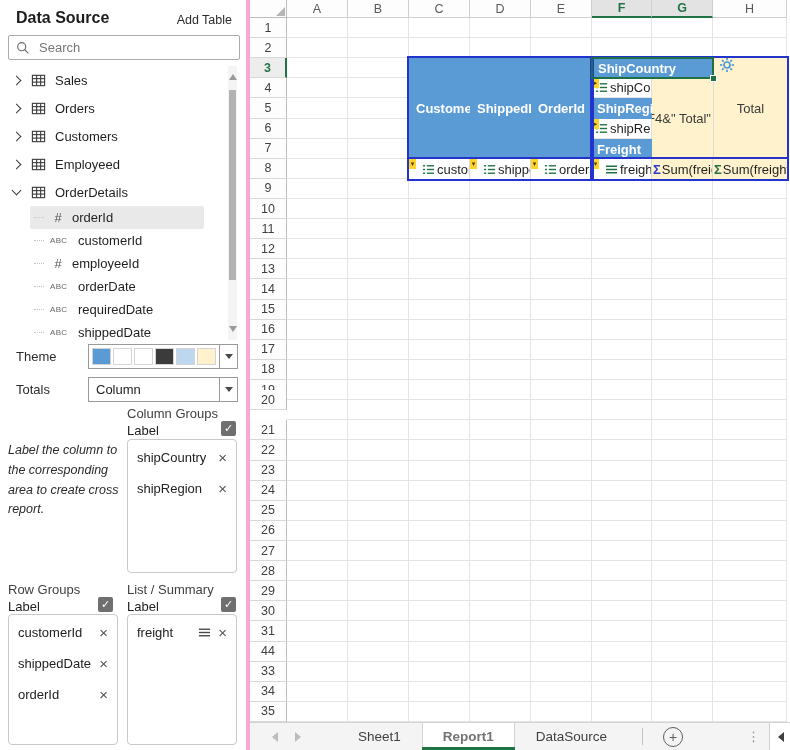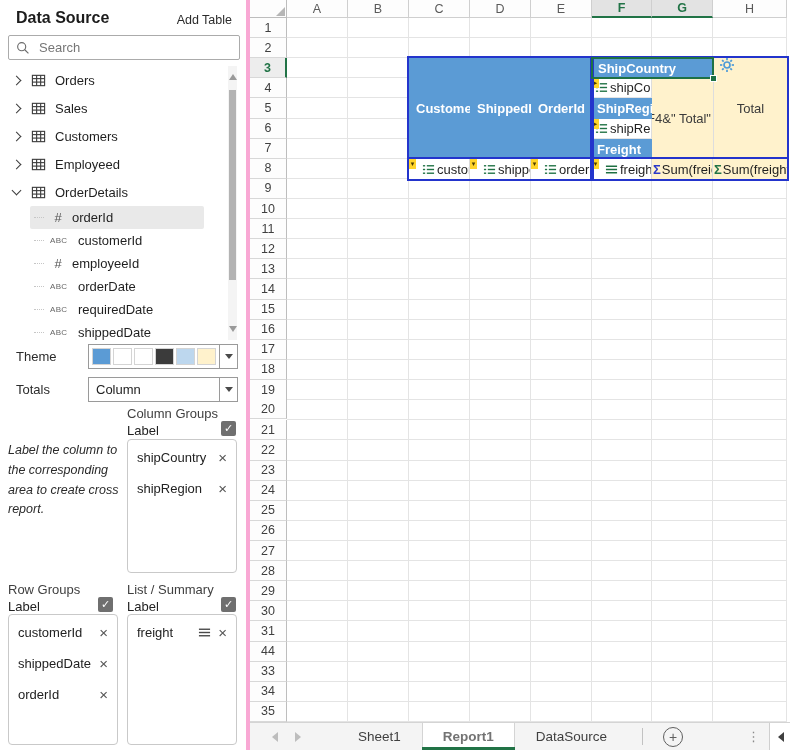--- a/index.html
+++ b/index.html
@@ -141,36 +141,36 @@
           <svg width="15" height="15" viewBox="0 0 16 16">
             <g fill="none" stroke="#3d3d3d" stroke-width="1.2">
               <rect x="1.5" y="2.5" width="13" height="11"></rect>
               <line x1="1.5" y1="6" x2="14.5" y2="6"></line>
               <line x1="1.5" y1="9.7" x2="14.5" y2="9.7"></line>
               <line x1="6" y1="2.5" x2="6" y2="13.5"></line>
               <line x1="10.3" y1="2.5" x2="10.3" y2="13.5"></line>
             </g>
           </svg>
         </span>
-        <span class="lbl">Orders</span>
+        <span class="lbl">Sales</span>
       </div>
       <div class="tree-row">
         <i class="chev"></i>
         <span class="iconwrap">
           <svg width="15" height="15" viewBox="0 0 16 16">
             <g fill="none" stroke="#3d3d3d" stroke-width="1.2">
               <rect x="1.5" y="2.5" width="13" height="11"></rect>
               <line x1="1.5" y1="6" x2="14.5" y2="6"></line>
               <line x1="1.5" y1="9.7" x2="14.5" y2="9.7"></line>
               <line x1="6" y1="2.5" x2="6" y2="13.5"></line>
               <line x1="10.3" y1="2.5" x2="10.3" y2="13.5"></line>
             </g>
           </svg>
         </span>
-        <span class="lbl">Sales</span>
+        <span class="lbl">Orders</span>
       </div>
       <div class="tree-row">
         <i class="chev"></i>
         <span class="iconwrap">
           <svg width="15" height="15" viewBox="0 0 16 16">
             <g fill="none" stroke="#3d3d3d" stroke-width="1.2">
               <rect x="1.5" y="2.5" width="13" height="11"></rect>
               <line x1="1.5" y1="6" x2="14.5" y2="6"></line>
               <line x1="1.5" y1="9.7" x2="14.5" y2="9.7"></line>
               <line x1="6" y1="2.5" x2="6" y2="13.5"></line>
@@ -349,21 +349,21 @@
       <div class="rowhdr" style="top: 199.029px; height: 20.1143px;">10</div>
       <div class="rowhdr" style="top: 219.143px; height: 20.1143px;">11</div>
       <div class="rowhdr" style="top: 239.257px; height: 20.1143px; text-align: right;">12</div>
       <div class="rowhdr" style="top: 259.371px; height: 20.1143px;">13</div>
       <div class="rowhdr" style="top: 279.486px; height: 20.1143px;">14</div>
       <div class="rowhdr" style="top: 299.6px; height: 20.1143px;">15</div>
       <div class="rowhdr" style="top: 319.714px; height: 20.1143px;">16</div>
       <div class="rowhdr" style="top: 339.829px; height: 20.1143px;">17</div>
       <div class="rowhdr" style="top: 359.943px; height: 20.1143px;">18</div>
       <div class="rowhdr" style="top: 380.057px; height: 20.1143px;">19</div>
-      <div class="rowhdr" style="top: 399px; height: 20.1143px; text-align: center;">20</div>
+      <div class="rowhdr" style="top: 390px; height: 20.1143px; text-align: center;">20</div>
       <div class="rowhdr" style="top: 420.286px; height: 20.1143px;">21</div>
       <div class="rowhdr" style="top: 440.4px; height: 20.1143px;">22</div>
       <div class="rowhdr" style="top: 460.514px; height: 20.1143px;">23</div>
       <div class="rowhdr" style="top: 480.629px; height: 20.1143px;">24</div>
       <div class="rowhdr" style="top: 500.743px; height: 20.1143px;">25</div>
       <div class="rowhdr" style="top: 520.857px; height: 20.1143px;">26</div>
       <div class="rowhdr" style="top: 540.971px; height: 20.1143px;">27</div>
       <div class="rowhdr" style="top: 561.086px; height: 20.1143px;">28</div>
       <div class="rowhdr" style="top: 581.2px; height: 20.1143px;">29</div>
       <div class="rowhdr" style="top: 601.314px; height: 20.1143px;">30</div>

